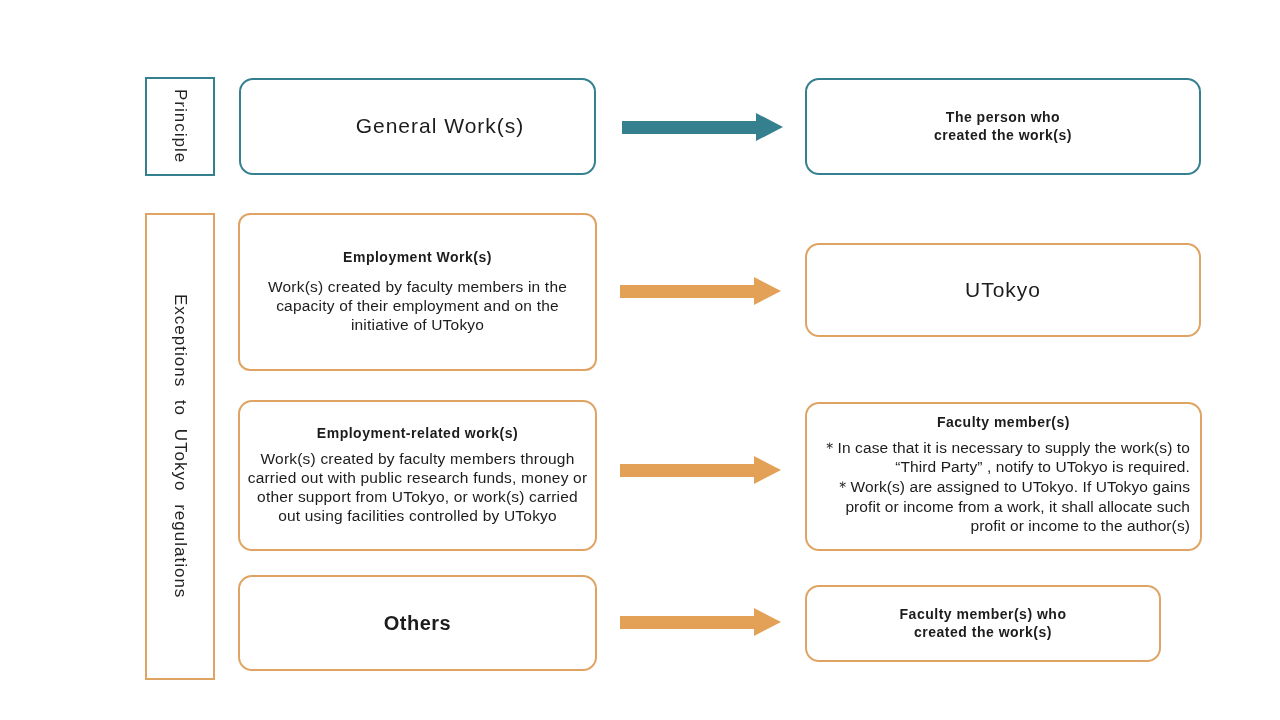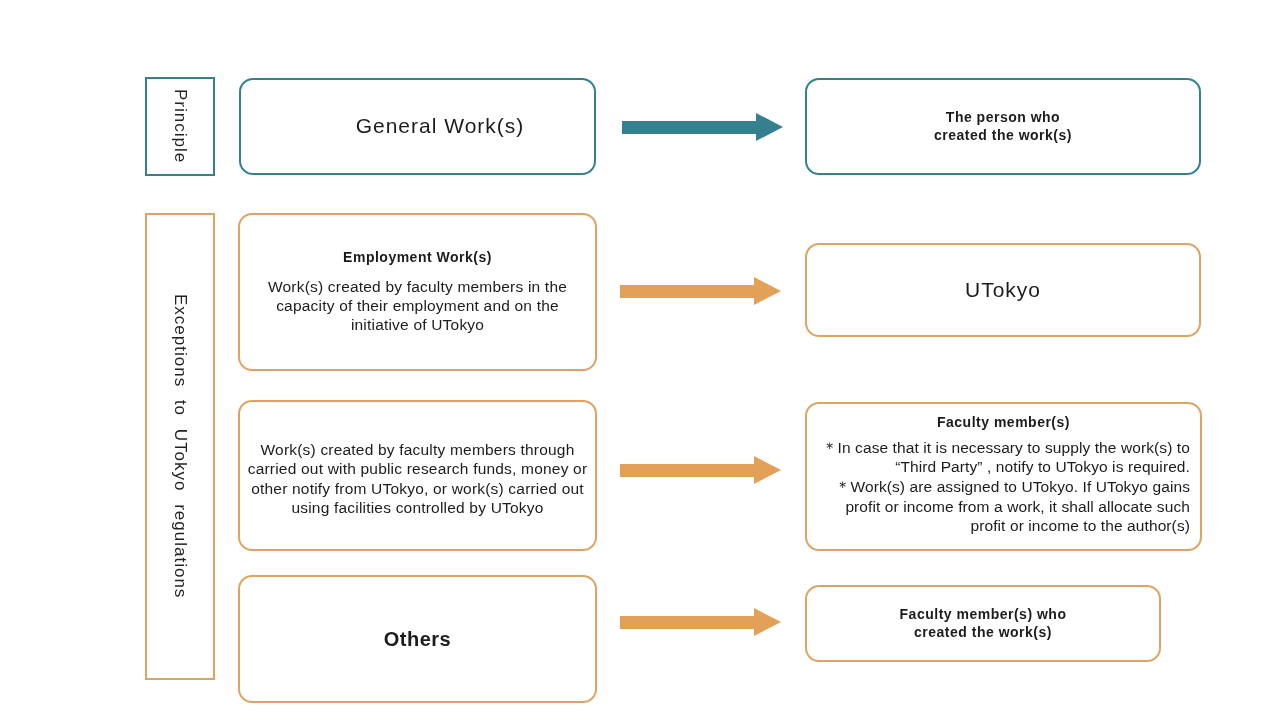--- a/index.html
+++ b/index.html
@@ -112,52 +112,53 @@
 
   <div class="box teal" style="left:805px;top:78px;width:396px;height:97px;">
     <span class="title two-line">The person who
 created the work(s)</span>
   </div>
 
   <div class="box orange label-box" style="left:145px;top:213px;width:70px;height:467px;">
     <span class="vtext">Exceptions to UTokyo regulations</span>
   </div>
 
-  <div class="box orange" style="left:238px;top:213px;width:359px;height:158px;padding:14px 6px;">
+  <div class="box orange" style="left:238px;top:213px;width:359px;height:158px;padding:14px 6px;border-radius:12px;">
     <span class="title">Employment Work(s)</span>
     <span class="desc">Work(s) created by faculty members in the capacity of their employment and on the initiative of UTokyo</span>
   </div>
 
   <div class="arrow orange-arrow" style="left:620px;top:277px;">
     <div class="shaft"></div>
     <div class="head"></div>
   </div>
 
   <div class="box orange" style="left:805px;top:243px;width:396px;height:94px;">
     <span class="title-light">UTokyo</span>
   </div>
 
   <div class="box orange" style="left:238px;top:400px;width:359px;height:151px;padding:10px 4px;">
-    <span class="desc" style="margin-top:6px;padding:0 2px;">Work(s) created by faculty members through carried out with public research funds, money or other notify from UTokyo, or work(s) carried out using facilities controlled by UTokyo</span>
+    <span class="title">Employment-related work(s)</span>
+    <span class="desc" style="margin-top:6px;padding:0 2px;">Work(s) created by faculty members through carried out with public research funds, money or other support from UTokyo, or work(s) carried out using facilities controlled by UTokyo</span>
   </div>
 
   <div class="arrow orange-arrow" style="left:620px;top:456px;">
     <div class="shaft"></div>
     <div class="head"></div>
   </div>
 
   <div class="box orange" style="left:805px;top:371px;width:397px;height:149px;justify-content:flex-start;padding-top:10px;margin-top:31px;">
     <span class="title">Faculty member(s)</span>
     <div class="notes">
       <div class="note">＊In case that it is necessary to supply the work(s) to “Third Party” , notify to UTokyo is required.</div>
       <div class="note">＊Work(s) are assigned to UTokyo. If UTokyo gains profit or income from a work, it shall allocate such profit or income to the author(s)</div>
     </div>
   </div>
 
-  <div class="box orange" style="left:238px;top:575px;width:359px;height:128px;">
+  <div class="box orange" style="left:238px;top:575px;width:359px;height:96px;">
     <span class="title" style="font-size:20px;">Others</span>
   </div>
 
   <div class="arrow orange-arrow" style="left:620px;top:608px;">
     <div class="shaft"></div>
     <div class="head"></div>
   </div>
 
   <div class="box orange" style="left:805px;top:585px;width:356px;height:77px;">
     <span class="title two-line">Faculty member(s) who

